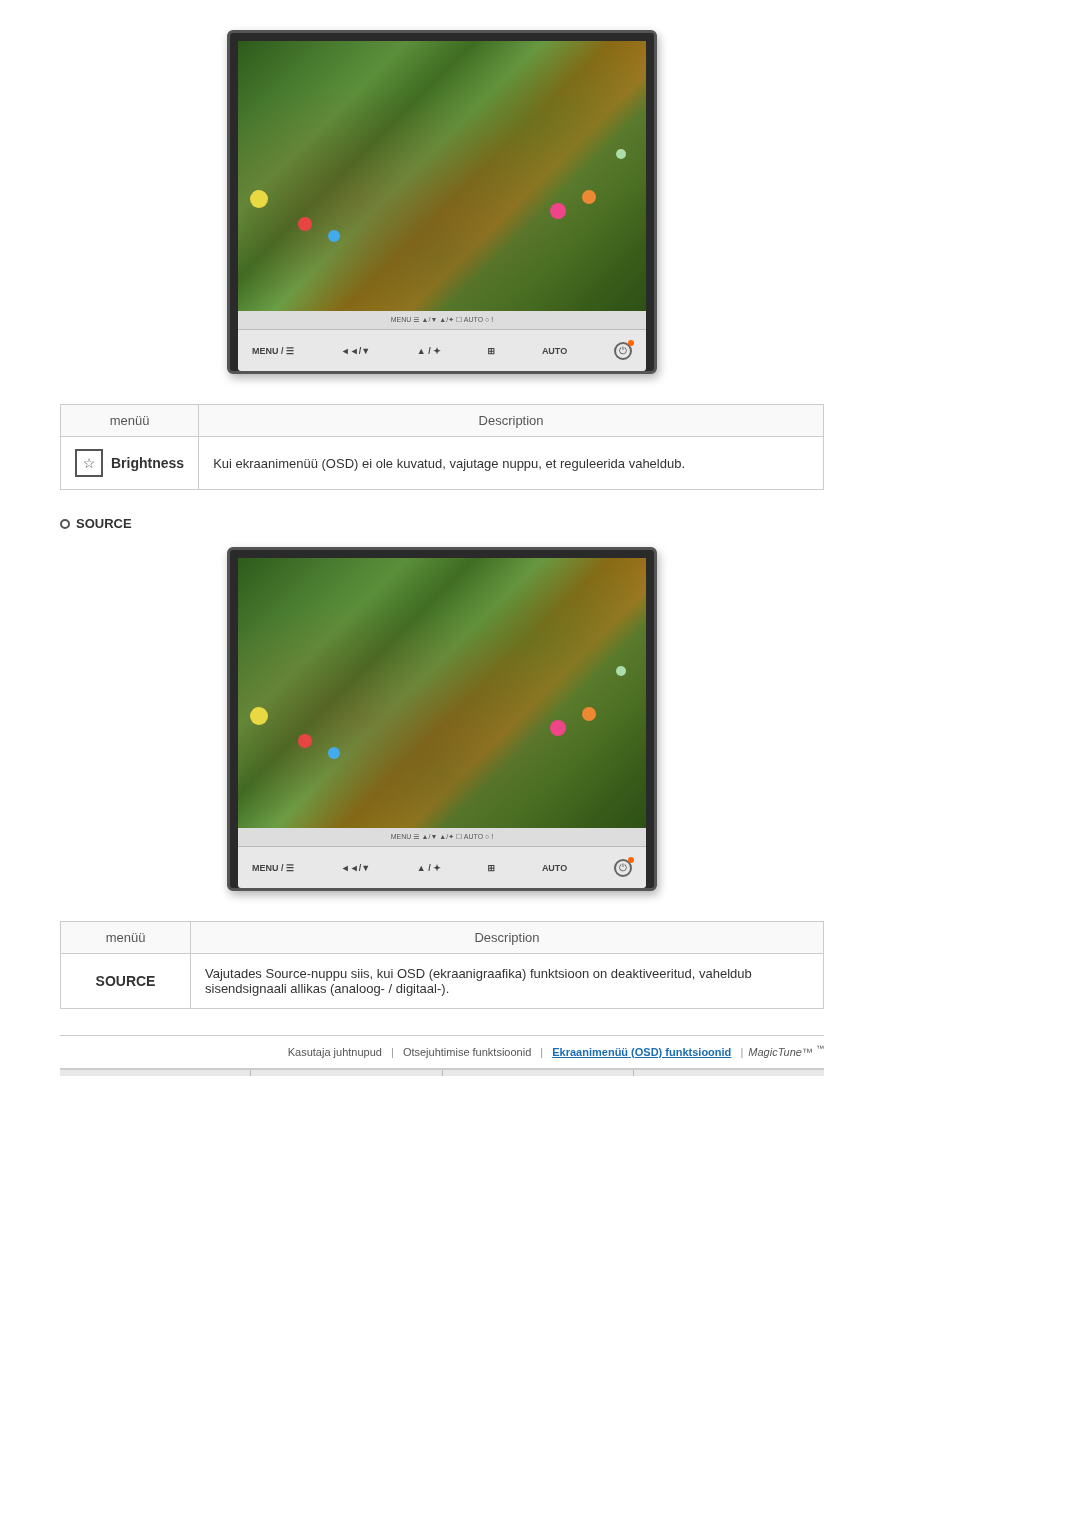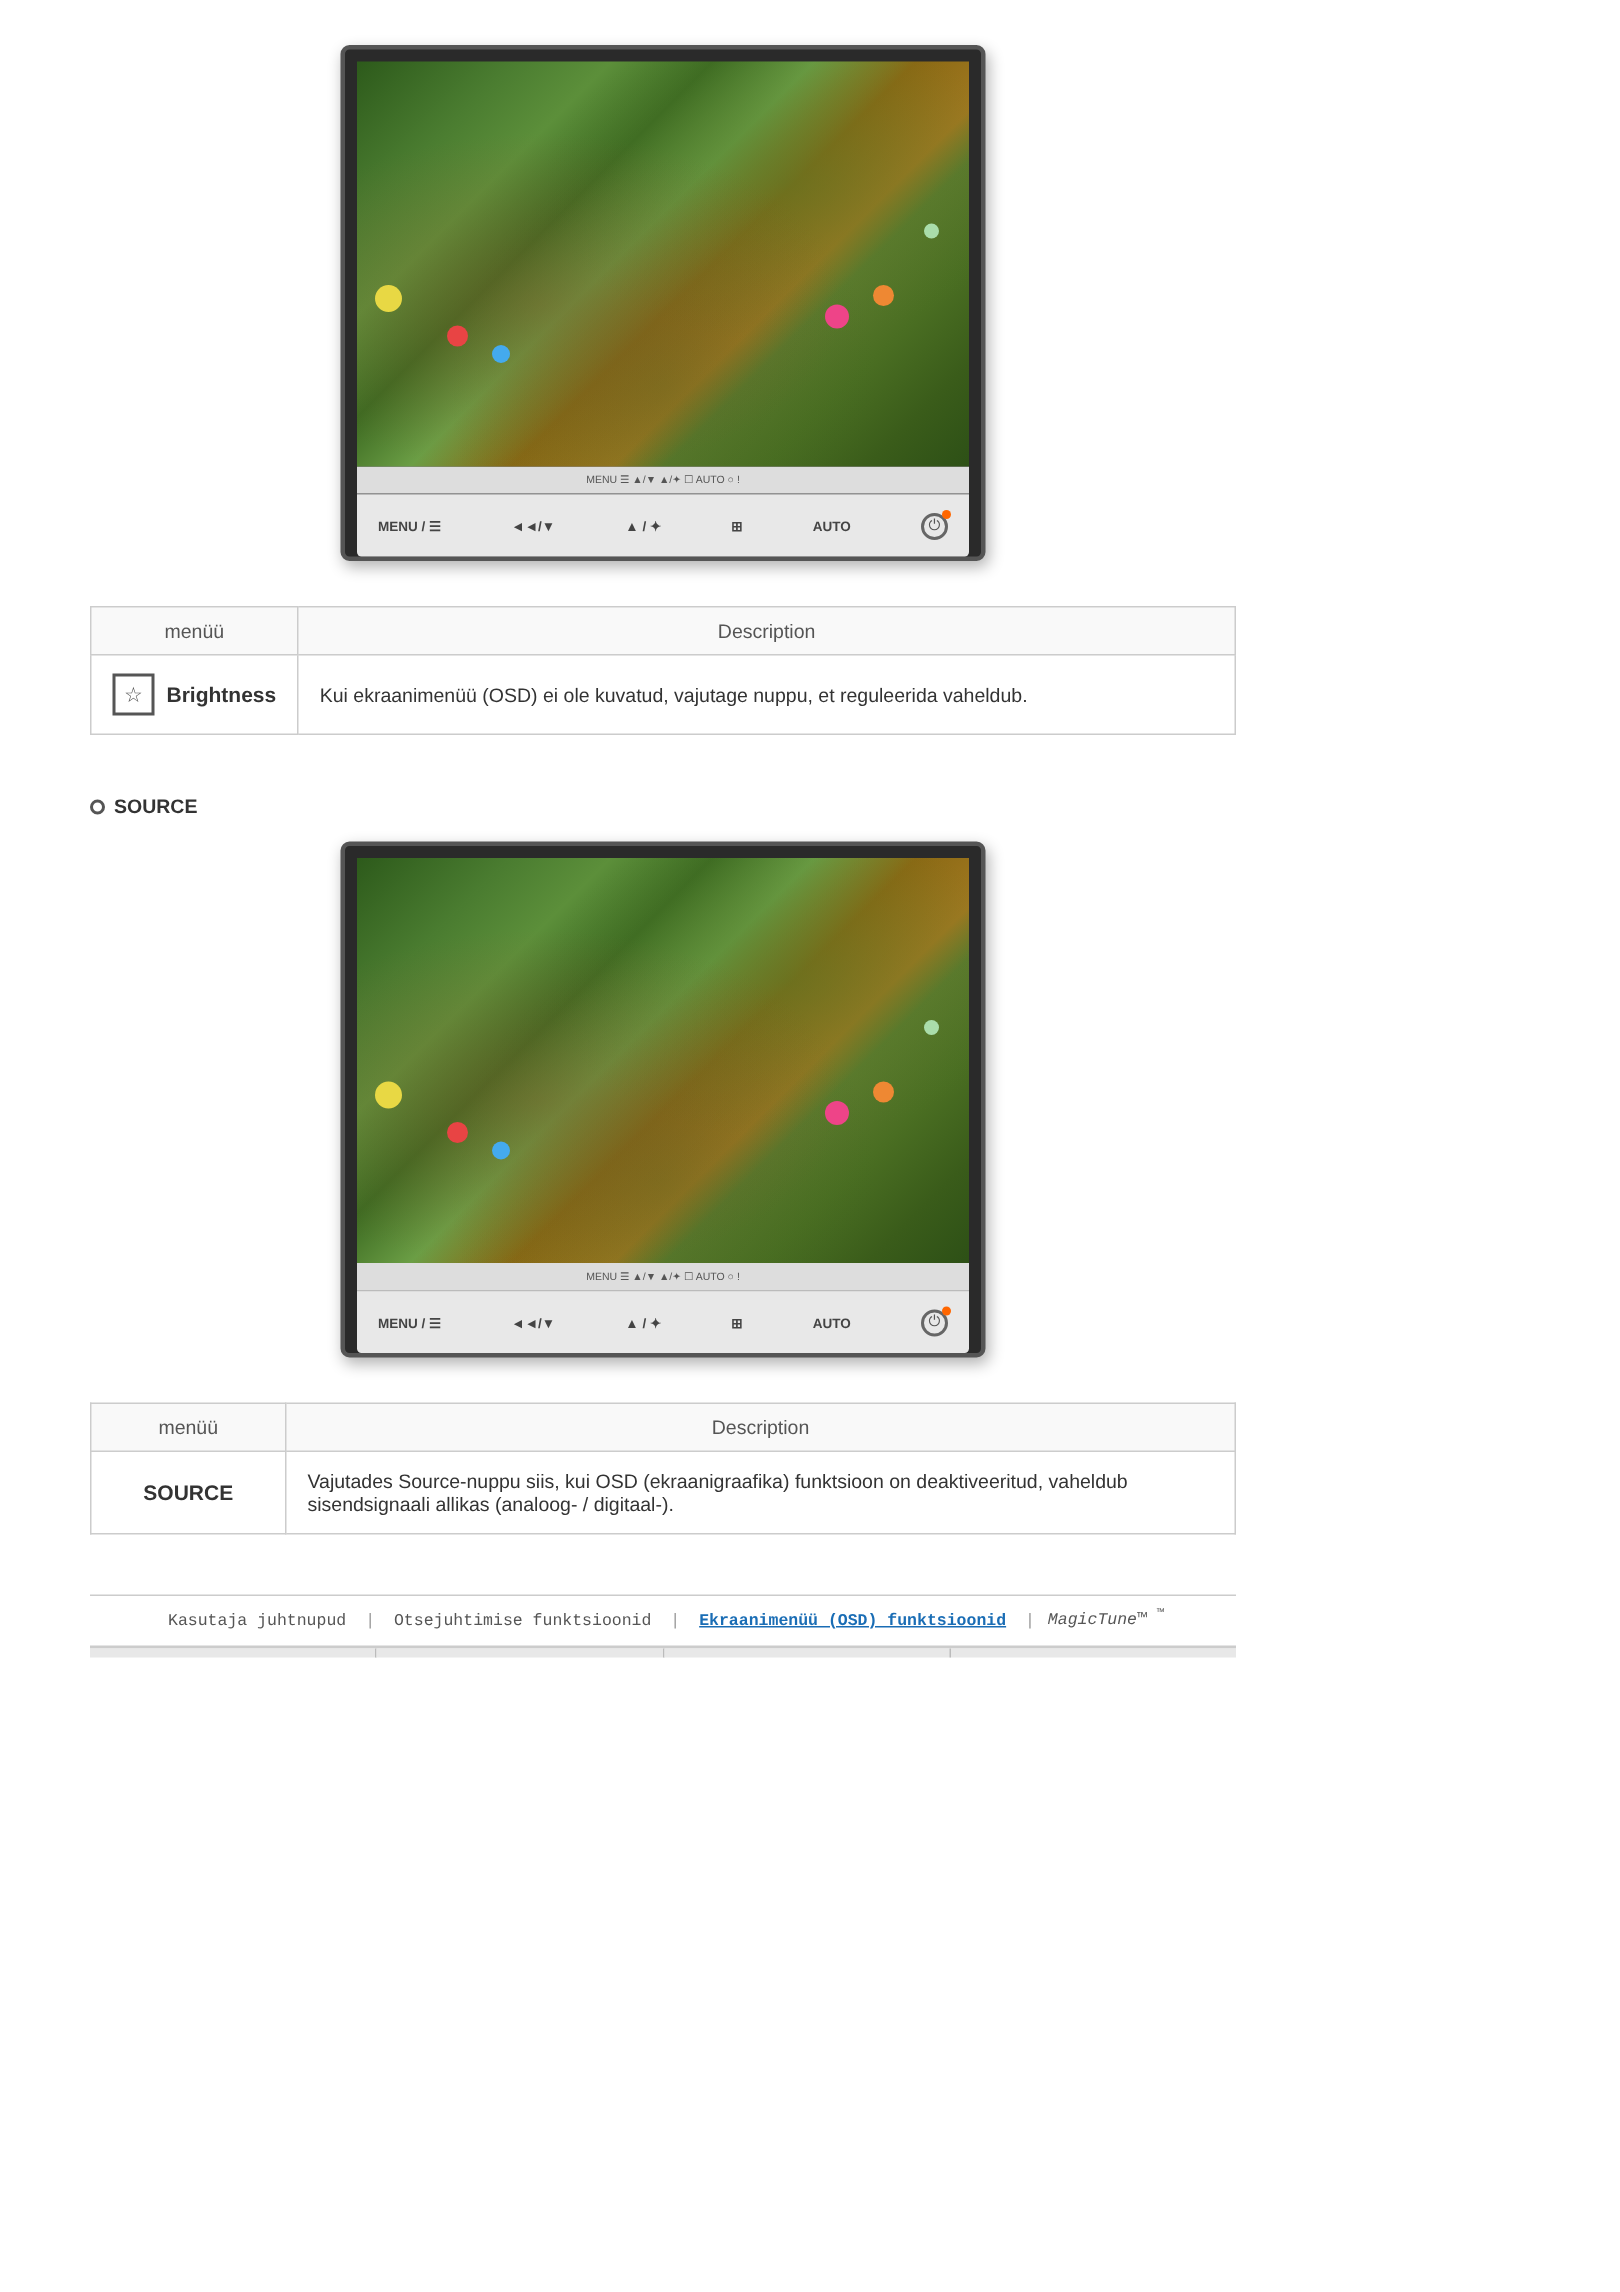--- a/index.html
+++ b/index.html
@@ -117,21 +117,21 @@
       height: 6px;
       background: #ff6600;
       border-radius: 50%;
     }
 
     
     .info-table {
       width: 100%;
       border: 1px solid #ccc;
       border-collapse: collapse;
-      margin-bottom: 40px;
+      margin-bottom: 26px;
     }
 
     .info-table th {
       border: 1px solid #ccc;
       padding: 8px 14px;
       font-size: 13px;
       font-weight: normal;
       color: #555;
       text-align: center;
       background: #f9f9f9;
@@ -192,24 +192,23 @@
       border-radius: 50%;
       border: 2px solid #555;
       background: transparent;
     }
 
     
     .footer-nav {
       border-top: 1px solid #ccc;
       margin-top: 6px;
       padding-top: 8px;
-      text-align: center;
+      text-align: right;
       font-size: 11px;
       color: #555;
-      font-family: Liberation Mono, monospace;
     }
 
     .footer-nav a {
       color: #555;
       text-decoration: none;
       margin: 0 4px;
     }
 
     .footer-nav .active-link {
       color: #1a6db5;

